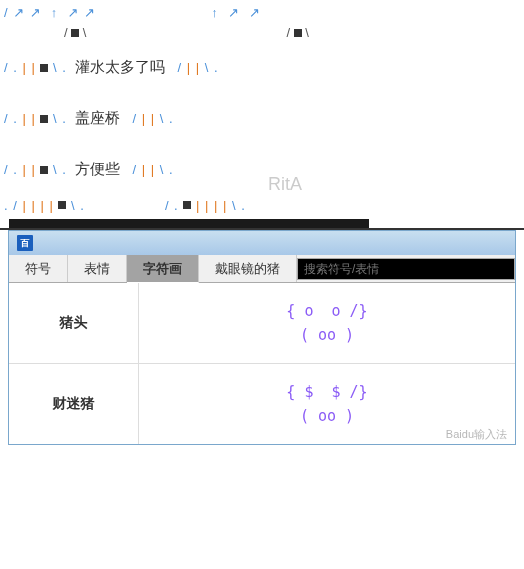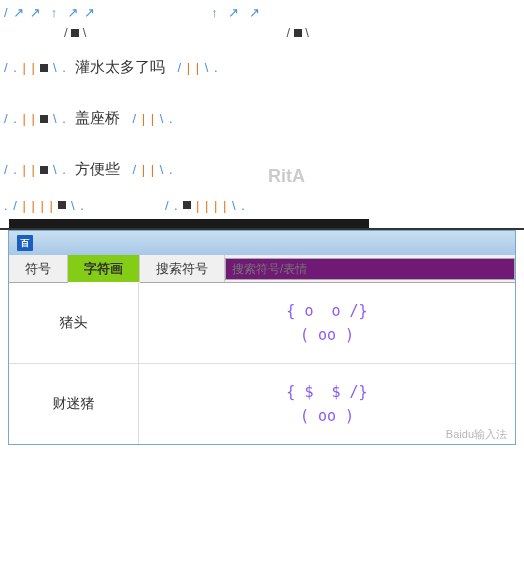--- a/index.html
+++ b/index.html
@@ -113,41 +113,41 @@
       font-size: 13px;
       color: #333;
       cursor: pointer;
       border-right: 1px solid #ccc;
       display: flex;
       align-items: center;
       background: #f0f0f0;
     }
 
     .tab-item.active {
-      background: #84cc16;
+      background: #a3a3a3;
       border-bottom: 1px solid #fff;
       margin-bottom: -1px;
       font-weight: bold;
     }
 
     .tab-search {
       margin-left: auto;
       flex: 1;
       display: flex;
       align-items: center;
     }
 
     .tab-search input {
       border: 1px solid #aaa;
       padding: 2px 6px;
       font-size: 12px;
       width: 100%;
       height: 22px;
       color: #999;
-      background: #701a75;
+      background: #000000;
     }
 
     
     .ime-table {
       width: 100%;
     }
 
     .ime-row {
       display: flex;
       border-bottom: 1px solid #ddd;
@@ -163,20 +163,21 @@
       width: 130px;
       text-align: center;
       font-size: 14px;
       color: #333;
       border-right: 1px solid #ddd;
       padding: 10px 0;
       min-height: 80px;
       display: flex;
       align-items: center;
       justify-content: center;
+      font-weight: bold;
     }
 
     .ime-symbol {
       flex: 1;
       text-align: center;
       font-size: 15px;
       color: #8b5cf6;
       padding: 10px;
       font-family: monospace;
       line-height: 1.6;
@@ -200,26 +201,25 @@
 
     .deco-row {
       display: flex;
       align-items: center;
       min-height: 20px;
       font-size: 13px;
     }
 
     .rita-text {
       position: absolute;
-      top: 166px;
+      top: 174px;
       left: 268px;
       font-size: 18px;
       color: #999;
       opacity: 0.5;
-      font-weight: bold;
     }
   </style>
 </head>
 <body>
 
 <div class="editor-area">
   <div class="top-area">
 
     <div class="deco-row">
       <span class="line-blue">/ ↗ ↗ &nbsp;↑&nbsp; ↗ ↗ &nbsp;&nbsp;&nbsp;&nbsp;&nbsp;&nbsp;&nbsp;&nbsp;&nbsp;&nbsp;&nbsp;&nbsp;&nbsp;&nbsp;&nbsp;&nbsp;&nbsp;&nbsp;&nbsp;&nbsp;</span>
@@ -289,22 +289,23 @@
 </div>
 
 <div class="ime-panel">
 
   <div class="ime-header">
     <div class="ime-logo">百</div>
   </div>
 
   <div class="ime-tabs">
     <div class="tab-item">符号</div>
+    <div class="tab-item">表情</div>
     <div class="tab-item active">字符画</div>
-    <div class="tab-item">搜索符号</div>
+    <div class="tab-item">戴眼镜的猪</div>
     <div class="tab-search">
       <input type="text" placeholder="搜索符号/表情" style="">
     </div>
   </div>
 
   <div class="ime-table">
 
     <div class="ime-row">
       <div class="ime-name">猪头</div>
       <div class="ime-symbol">

